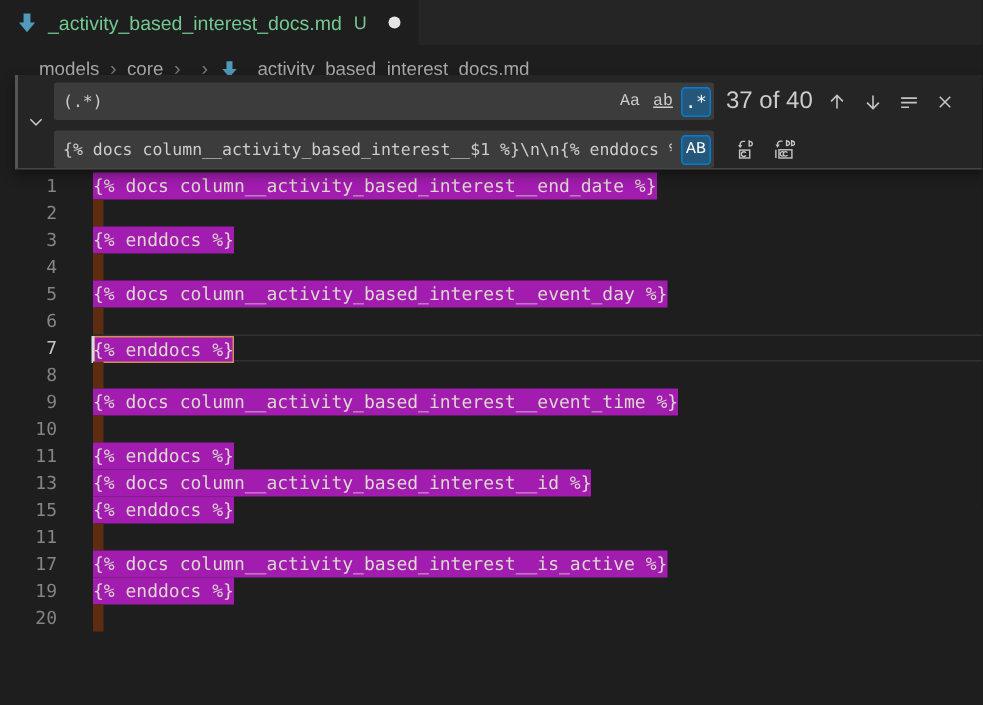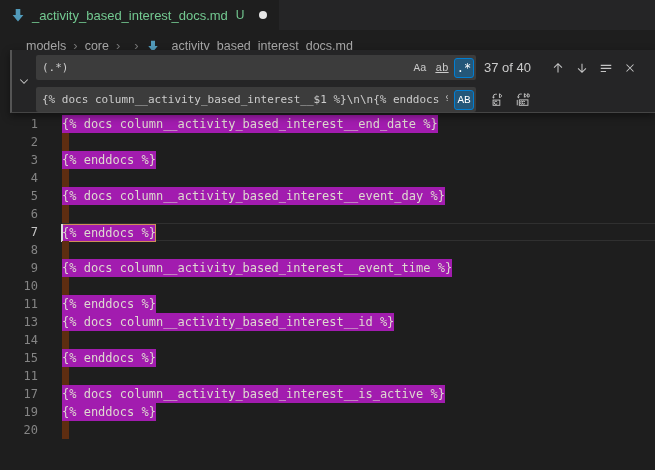--- a/index.html
+++ b/index.html
@@ -48,21 +48,21 @@
   .fw-input { width:440px; height:25px; background:#3c3c3c; border-radius:2px; display:flex;
               align-items:center; padding:0 2px 0 0; flex:none; }
   .fw-input input { flex:1; min-width:0; background:transparent; border:none; outline:none;
                     color:#cccccc; font-family:"DejaVu Sans Mono", monospace; font-size:11px; padding:0 4px 0 6px; }
   .toggle { width:20px; height:20px; border-radius:3px; display:flex; align-items:center; justify-content:center;
             color:#cccccc; font-size:11px; margin-left:2px; cursor:pointer; border:1px solid transparent; flex:none;
             font-family:Liberation Mono, monospace; }
   .toggle.underline { text-decoration:underline; }
   .toggle.active { background:#245779; border-color:#007fd4; color:#ffffff; }
   .toggle.mono { font-family:"DejaVu Sans Mono", monospace; font-size:12px; }
-  .fw-count { color:#cccccc; font-size:13px; margin-left:8px; width:60px; flex:none; }
+  .fw-count { color:#cccccc; font-size:16px; margin-left:8px; width:60px; flex:none; }
   .iconbtn { width:20px; height:20px; margin-left:4px; display:flex; align-items:center; justify-content:center;
              color:#c5c5c5; cursor:pointer; border-radius:3px; flex:none; }
   .iconbtn svg { display:block; }
   .fw-row2-btns { margin-left:8px; display:flex; }
 </style>
 </head>
 <body>
 
 <div class="window">
 
@@ -133,24 +133,20 @@
     <span class="line-number">10</span>
     <span class="line-content"><span class="sliver"></span></span>
   </div>
         <div class="line">
     <span class="line-number">11</span>
     <span class="line-content"><span class="match">{% enddocs %}</span></span>
   </div>
         <div class="line">
     <span class="line-number">13</span>
     <span class="line-content"><span class="match">{% docs column__activity_based_interest__id %}</span></span>
-  </div>
-        <div class="line">
-    <span class="line-number">14</span>
-    <span class="line-content"><span class="sliver"></span></span>
   </div>
         <div class="line">
     <span class="line-number">15</span>
     <span class="line-content"><span class="match">{% enddocs %}</span></span>
   </div>
         <div class="line">
     <span class="line-number">11</span>
     <span class="line-content"><span class="sliver"></span></span>
   </div>
         <div class="line">

